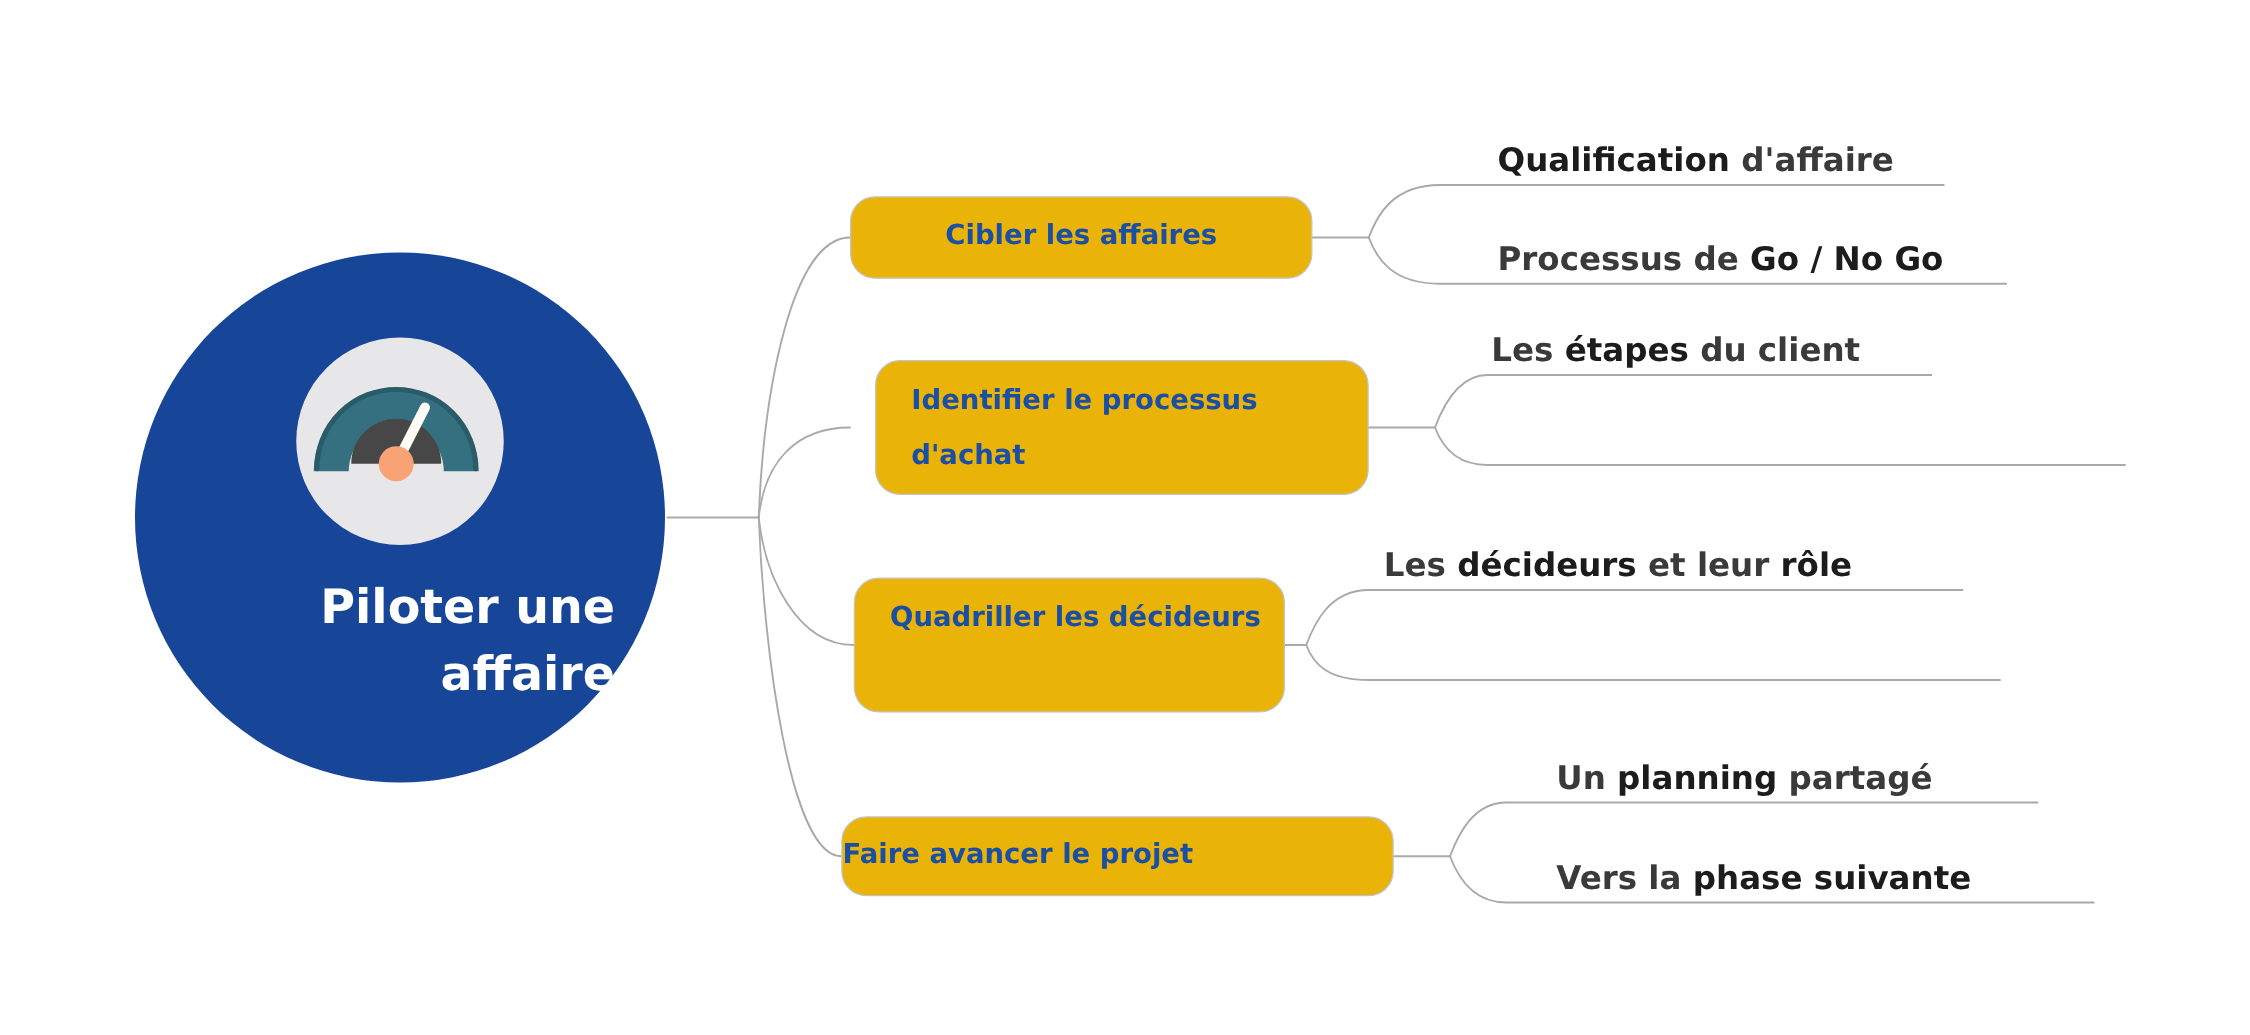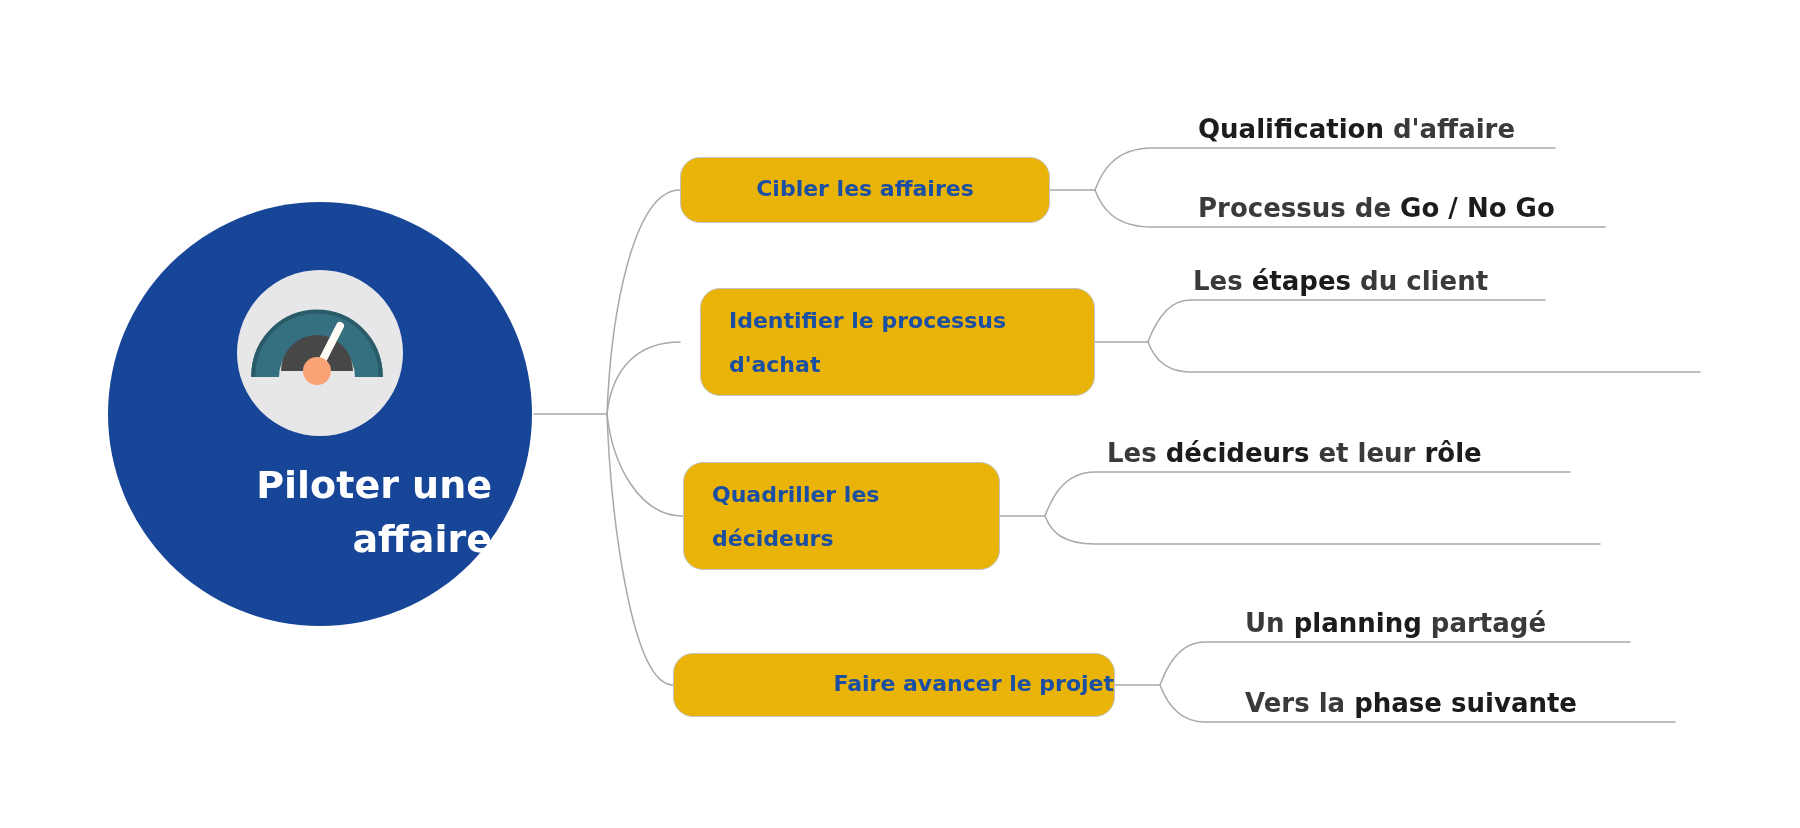--- a/index.html
+++ b/index.html
@@ -32,22 +32,22 @@
   .gauge-needle{stroke:var(--needle);stroke-width:8;stroke-linecap:round;}
   .gauge-hub{fill:var(--orange);}
 
   .topic{
     position:absolute;box-sizing:border-box;background:#eab308;
     border:1.6px solid var(--box-border);border-radius:20px;
     color:var(--topic-blue);font-weight:bold;font-size:22px;
   }
   .topic-1{left:680px;top:157px;width:370px;height:66px;text-align:center;line-height:62px;}
   .topic-2{left:680px;top:288px;width:395px;height:108px;padding:10px 0 0 28px;line-height:44px;margin-left:20px;}
-  .topic-3{left:683px;top:462px;width:317px;height:108px;padding:10px 0 0 28px;line-height:44px;}
-  .topic-4{left:673px;top:653px;width:442px;height:64px;text-align:right;line-height:60px;}
+  .topic-3{left:683px;top:462px;width:345px;height:108px;padding:10px 0 0 28px;line-height:44px;}
+  .topic-4{left:673px;top:653px;width:442px;height:64px;text-align:left;line-height:60px;}
 
   .leaf{
     position:absolute;font-size:26px;line-height:34px;color:var(--leaf-text);
     white-space:nowrap;
   }
   .leaf .b{font-weight:bold;color:var(--leaf-bold);}
   .leaf .n{font-weight:bold;color:var(--leaf-text);}
 </style>
 </head>
 <body>

